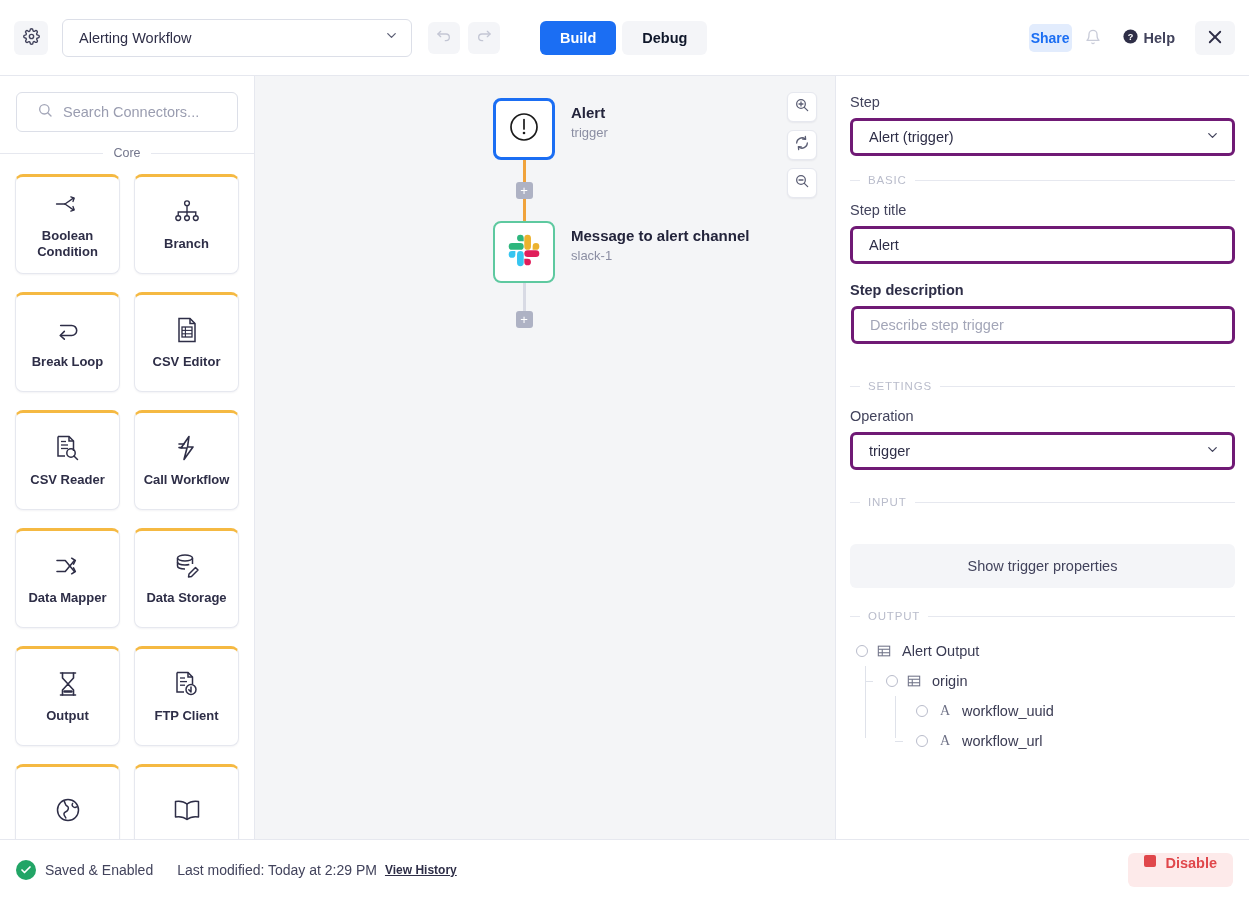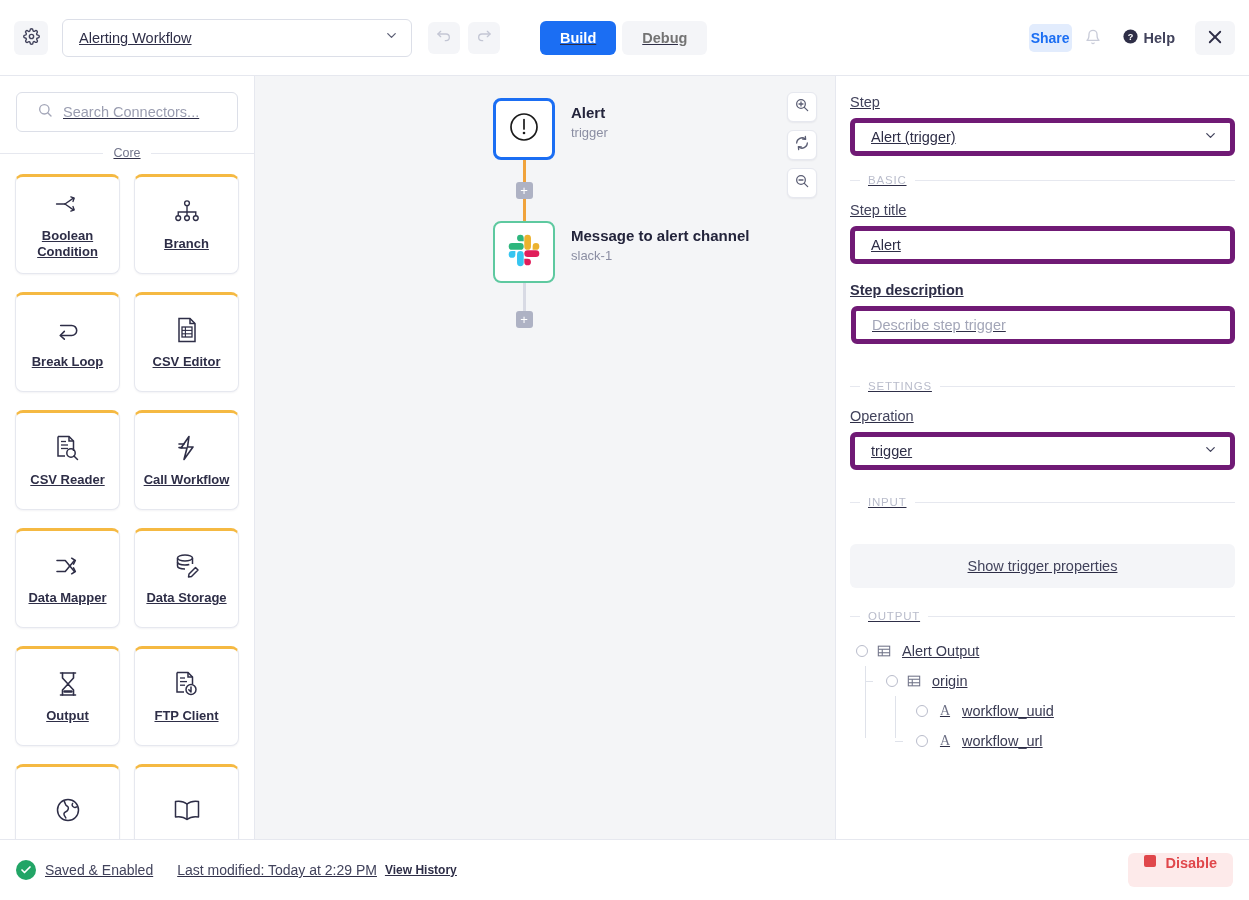--- a/index.html
+++ b/index.html
@@ -3,21 +3,21 @@
 <meta charset="utf-8">
 <style>
   * { box-sizing: border-box; margin: 0; padding: 0; }
   html, body {
     width: 1249px; height: 900px;
     font-family: "Liberation Sans", sans-serif;
     background: #ffffff;
     color: #2e2e47;
     overflow: hidden;
   }
-  .app { position: relative; width: 1249px; height: 900px; display: flex; flex-direction: column; text-decoration: underline; }
+  .app { position: relative; width: 1249px; height: 900px; display: flex; flex-direction: column; }
 
   
   .header {
     height: 76px; flex: 0 0 76px;
     background: #ffffff;
     border-bottom: 1px solid #e6e8ef;
     display: flex; align-items: center;
     padding: 0 14px;
     position: relative;
   }
@@ -41,21 +41,21 @@
     width: 32px; height: 32px; border-radius: 6px;
     background: #f4f5f8; border: none;
     display: flex; align-items: center; justify-content: center;
     cursor: pointer;
   }
   .undo-redo { display: flex; gap: 8px; margin-left: 16px; }
   .mode-toggle { display: flex; gap: 6px; margin-left: 40px; }
   .mode-btn {
     height: 34px; padding: 0 20px; border-radius: 6px; border: none;
     font-size: 14.5px; font-weight: bold; cursor: pointer;
-    background: #f4f5f8; color: #737373;
+    background: #f4f5f8; color: #0f172a;
     display: flex; align-items: center;
   }
   .mode-btn.active { background: #1b6ef3; color: #fff; }
   .header-right {
     position: absolute; right: 14px; top: 0; height: 76px;
     display: flex; align-items: center; gap: 6px;
   }
   .share-btn {
     height: 28px; padding: 0 2px; border-radius: 5px; border: none;
     background: #e2ecfd; color: #1b6ef3; font-size: 14px; font-weight: bold;
@@ -161,21 +161,21 @@
   
   .props {
     width: 414px; flex: 0 0 414px;
     background: #fff; border-left: 1px solid #e6e8ef;
     padding: 18px 14px 0 14px;
     overflow: hidden; position: relative;
   }
   .fld-label { font-size: 14.5px; color: #42435c; margin-bottom: 8px; }
   .fld-label.bold { font-weight: bold; color: #2e2e47; }
   .select-box, .text-box {
-    height: 38px; border: 5px solid #701a75; border-radius: 6px;
+    height: 38px; border: 3px solid #701a75; border-radius: 6px;
     display: flex; align-items: center; padding: 0 12px 0 16px;
     background: #fff; font-size: 14.5px; color: #2e2e47; cursor: pointer;
   }
   .select-box .val { flex: 1; }
   .text-box { cursor: text; }
   .text-box input {
     border: none; outline: none; width: 100%; font-size: 14.5px;
     font-family: "Liberation Sans", sans-serif; color: #2e2e47; background: transparent;
   }
   .text-box input::placeholder { color: #a3a6b8; }

